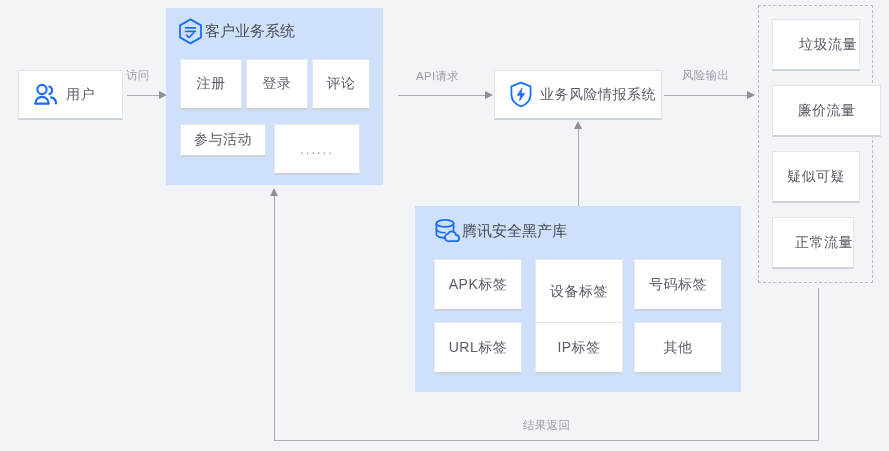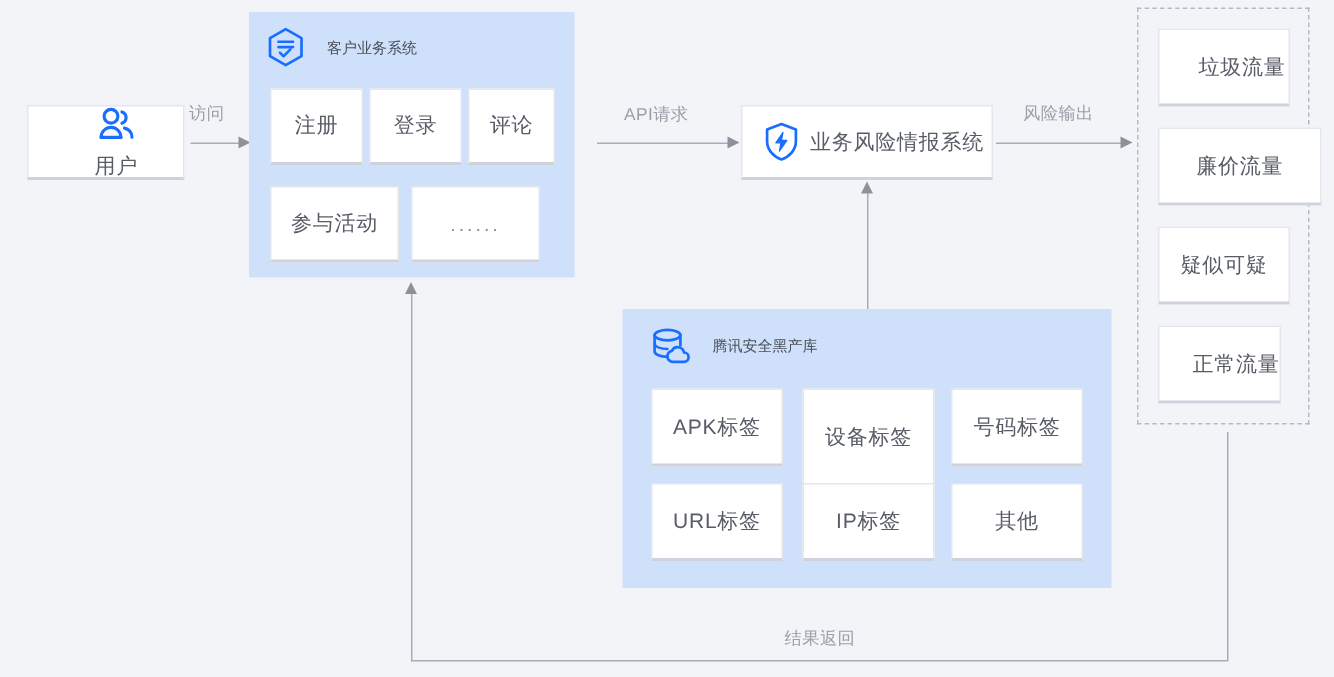--- a/index.html
+++ b/index.html
@@ -26,23 +26,23 @@
   .card.with-icon{justify-content:flex-start;padding-left:14px;gap:7px;}
 
   
   .panel{
     position:absolute;
     background:#cfe0fb;
     box-sizing:border-box;
   }
   .panel-title{
     position:absolute;
-    display:flex;align-items:center;gap:15px;
+    display:flex;align-items:center;gap:2px;
     color:#4a4f59;
-    font-size:10px;
+    font-size:15px;
     white-space:nowrap;
   }
 
   
   .dashed-group{
     position:absolute;
     border:1px dashed #b6bac4;
     box-sizing:border-box;
     background:transparent;
   }
@@ -72,21 +72,21 @@
   }
 
   .icon{display:inline-flex;align-items:center;justify-content:center;flex:none;}
   .dots{letter-spacing:2px;color:#8b8f99;font-size:13px;}
 </style>
 </head>
 <body>
 
 <div id="stage">
 
-  <div class="card with-icon" style="left:18px;top:70px;width:105px;height:50px;flex-direction:column;">
+  <div class="card with-icon" style="left:18px;top:70px;width:105px;height:50px;">
     <span class="icon">
       <svg width="26" height="24" viewBox="0 0 26 24">
         <circle cx="9" cy="6.5" r="4.6" fill="none" stroke="#1a6eff" stroke-width="2.1"></circle>
         <path d="M2.4 20.5 A6.6 6.6 0 0 1 15.6 20.5" fill="none" stroke="#1a6eff" stroke-width="2.1" stroke-linecap="round"></path>
         <path d="M16.3 3.6 a4 4 0 0 1 0 7.6" fill="none" stroke="#1a6eff" stroke-width="2.1" stroke-linecap="round"></path>
         <path d="M18 14.4 a6.2 6.2 0 0 1 5 6.1" fill="none" stroke="#1a6eff" stroke-width="2.1" stroke-linecap="round"></path>
         <path d="M2.4 20.6 h13.2" stroke="#1a6eff" stroke-width="2.1" stroke-linecap="round"></path>
       </svg>
     </span>
     <span>用户</span>
@@ -110,21 +110,21 @@
 
   <div class="card" style="left:246px;top:59px;width:62px;height:51px;">
     <span>登录</span>
   </div>
   <div class="card" style="left:180px;top:59px;width:62px;height:51px;">
     <span>注册</span>
   </div>
   <div class="card" style="left:312px;top:59px;width:58px;height:51px;">
     <span>评论</span>
   </div>
-  <div class="card" style="left:180px;top:124px;width:86px;height:51px;">
+  <div class="card" style="left:180px;top:124px;width:86px;height:33px;">
     <span>参与活动</span>
   </div>
   <div class="card" style="left:274px;top:124px;width:86px;height:51px;">
     <span class="dots">......</span>
   </div>
 
   <div class="edge-label" style="left:416px;top:69px;">API请求</div>
   <div class="hline" style="left:398px;top:95px;width:88px;"></div>
   <div class="arrow-r" style="left:485px;top:90.5px;"></div>
 

